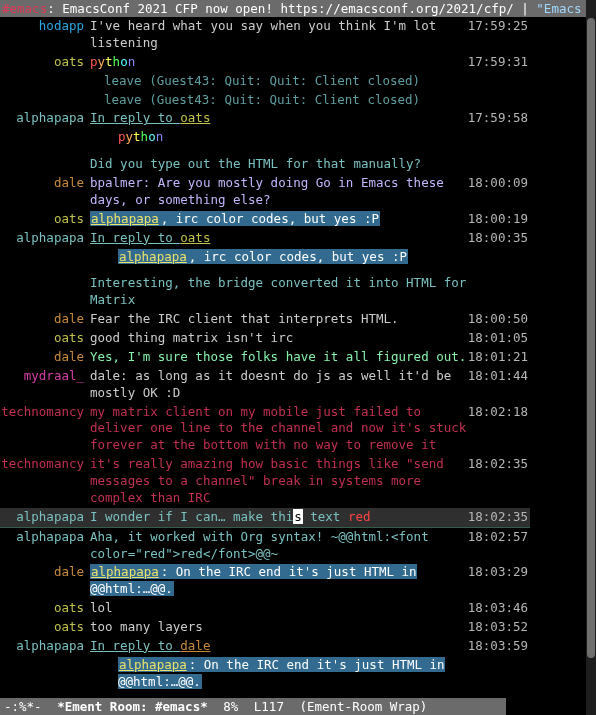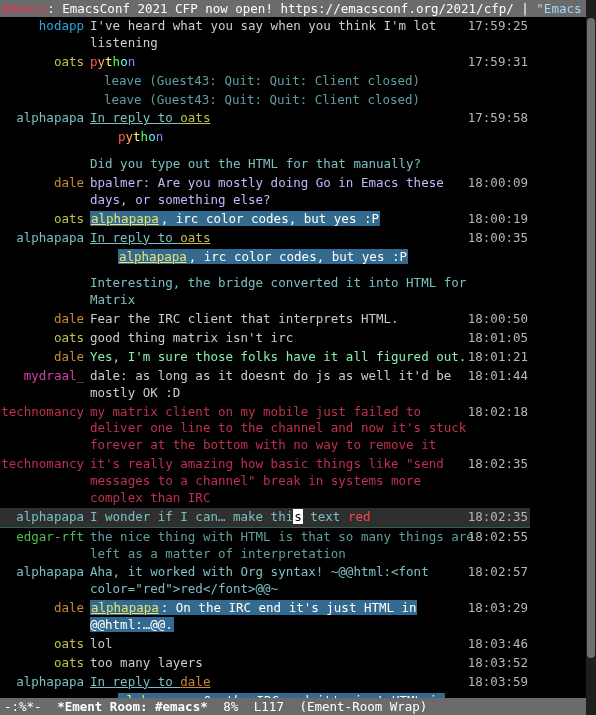--- a/index.html
+++ b/index.html
@@ -91,21 +91,21 @@
   }
   .cursor-block {
     background: #ffffff;
     color: #000000;
     padding: 0 1px;
   }
   .status-bar {
     position: absolute;
     bottom: 0;
     left: 0;
-    width: 586px;
+    width: 506px;
     height: 17px;
     line-height: 17px;
     background: #6b6b6b;
     color: #fff;
     white-space: nowrap;
     overflow: hidden;
   }
   .status-bar .room { font-weight: bold; }
   .status-bar .seg { padding: 0 4px; }
   
@@ -208,25 +208,20 @@
       <div class="nick-col" style="color: rgb(192, 48, 80);">technomancy</div>
       <div class="msg-col" style="color: rgb(192, 48, 80);">it's really amazing how basic things like "send messages to a channel" break in systems more complex than IRC</div>
       <div class="time-col">18:02:35</div>
     </div>
     <div class="row cursor-row-line cursor-row-underline">
       <div class="nick-col" style="color: rgb(122, 192, 192);">alphapapa</div>
       <div class="msg-col" style="color: rgb(122, 192, 192);"><span>I wonder if I can… make thi</span><span class="cursor-block">s</span><span> text </span><span style="color: rgb(255, 68, 68);">red</span></div>
       <div class="time-col">18:02:35</div>
     </div>
     <div class="row">
-      <div class="nick-col" style="color: rgb(77, 191, 77);">edgar-rft</div>
-      <div class="msg-col" style="color: rgb(95, 158, 160);">the nice thing with HTML is that so many things are left as a matter of interpretation</div>
-      <div class="time-col">18:02:55</div>
-    </div>
-    <div class="row">
       <div class="nick-col" style="color: rgb(122, 192, 192);">alphapapa</div>
       <div class="msg-col" style="color: rgb(122, 192, 192);">Aha, it worked with Org syntax!  ~@@html:&lt;font color="red"&gt;red&lt;/font&gt;@@~</div>
       <div class="time-col">18:02:57</div>
     </div>
     <div class="row">
       <div class="nick-col" style="color: rgb(199, 138, 58);">dale</div>
       <div class="msg-col"><span class="hl-user">alphapapa</span><span class="hl">: On the IRC end it's just HTML in @@html:…@@.</span></div>
       <div class="time-col">18:03:29</div>
     </div>
     <div class="row">

